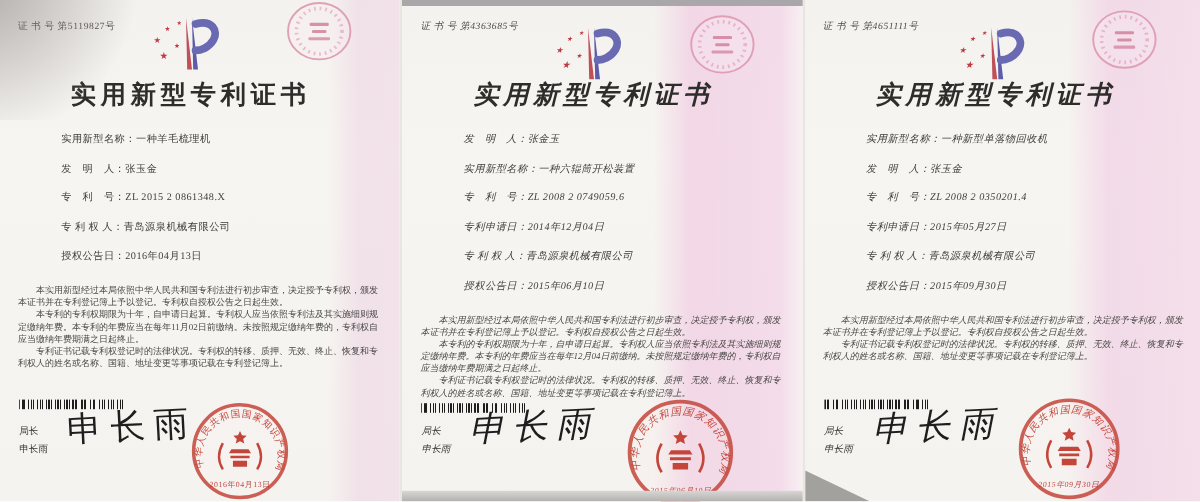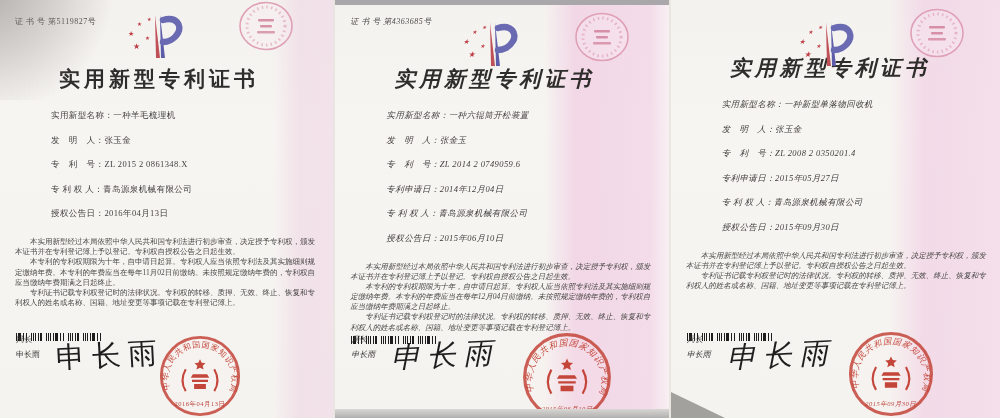--- a/index.html
+++ b/index.html
@@ -46,21 +46,21 @@
 
   .body-text{width:300px;font-size:7.5px;line-height:1.36;color:#4a4846;
              text-align:justify;word-break:break-all;margin-top:17px;}
   .body-text p{margin:0;text-indent:15px;}
 
   .barcode{position:absolute;left:16px;top:333px;width:88px;height:8px;z-index:2;
     background:repeating-linear-gradient(90deg,#1d1d1d 0 1px,transparent 1px 2.2px,
       #1d1d1d 2.2px 3.6px,transparent 3.6px 4.4px,#1d1d1d 4.4px 5px,transparent 5px 7.4px);}
   .c1 .barcode{top:336px;}
 
-  .director{position:absolute;left:16px;top:332px;font-size:8px;line-height:1.9;color:#38薄3634;color:#383634;z-index:2;}
+  .director{position:absolute;left:16px;top:352px;font-size:8px;line-height:1.9;color:#38薄3634;color:#383634;z-index:2;}
   .signature{position:absolute;left:56px;top:336px;font-size:29px;letter-spacing:7px;
              color:#1e1e1e;transform:rotate(-3deg);z-index:2;}
 
   .seal{position:absolute;z-index:3;}
   .s0{left:158px;top:334px;width:84px;height:84px;}
   .s1{left:186px;top:331px;width:92px;height:92px;}
   .s2{left:176px;top:330px;width:88px;height:88px;}
   .seal svg{width:100%;height:100%;display:block;}
   .seal-date{position:absolute;left:0;right:0;bottom:9px;text-align:center;
              font-size:6.5px;color:#b5382e;letter-spacing:.5px;opacity:.9;}
@@ -154,23 +154,23 @@
       <ellipse cx="29" cy="25" rx="26" ry="23.5" fill="rgba(250,236,243,.35)" stroke="#dfa0b6" stroke-width="1.6"></ellipse>
       <circle cx="29" cy="25" r="19" fill="none" stroke="#d98aa4" stroke-width="3" stroke-dasharray="1.5 3.2" opacity=".5"></circle>
       <rect x="21" y="18" width="16" height="2.6" rx="1" fill="#cf7b96" opacity=".8"></rect>
       <rect x="23" y="24" width="12" height="2.6" rx="1" fill="#cf7b96" opacity=".8"></rect>
       <rect x="20" y="30" width="18" height="2.6" rx="1" fill="#cf7b96" opacity=".7"></rect>
     </svg>
 
     <div class="title">实用新型专利证书</div>
 
     <div class="fields">
+      <div class="field"><span class="flabel">发　明　人：</span><span>张金玉</span></div>
       <div class="field"><span class="flabel">实用新型名称：</span><span>一种六辊筒开松装置</span></div>
-      <div class="field"><span class="flabel">发　明　人：</span><span>张金玉</span></div>
-      <div class="field"><span class="flabel">专　利　号：</span><span>ZL 2014 2 0749059.6</span></div>
+      <div class="field"><span class="flabel">专　利　号：</span><span>ZL 2008 2 0749059.6</span></div>
       <div class="field"><span class="flabel">专利申请日：</span><span>2014年12月04日</span></div>
       <div class="field"><span class="flabel">专 利 权 人：</span><span>青岛源泉机械有限公司</span></div>
       <div class="field"><span class="flabel">授权公告日：</span><span>2015年06月10日</span></div>
     </div>
 
     <div class="body-text">
       <p>本实用新型经过本局依照中华人民共和国专利法进行初步审查，决定授予专利权，颁发本证书并在专利登记簿上予以登记。专利权自授权公告之日起生效。</p>
       <p>本专利的专利权期限为十年，自申请日起算。专利权人应当依照专利法及其实施细则规定缴纳年费。本专利的年费应当在每年12月04日前缴纳。未按照规定缴纳年费的，专利权自应当缴纳年费期满之日起终止。</p>
       <p>专利证书记载专利权登记时的法律状况。专利权的转移、质押、无效、终止、恢复和专利权人的姓名或名称、国籍、地址变更等事项记载在专利登记簿上。</p>
     </div>
@@ -197,20 +197,21 @@
         </g>
       </svg>
       <div class="seal-date">2015年06月10日</div>
     </div>
   </div>
 </div>
 
 <div class="cert c2">
   <div class="pink-band pb2"></div>
   <div class="cert-inner">
+    <div class="cert-no">证 书 号 第4651111号</div>
 
     <svg class="logo" width="64" height="50" viewBox="0 0 64 50">
       <text x="8" y="24" font-size="7" fill="#c03a42">★</text>
       <text x="17" y="14" font-size="5.5" fill="#c03a42">★</text>
       <text x="27" y="9" font-size="5" fill="#c03a42">★</text>
       <text x="13" y="37" font-size="8" fill="#c03a42">★</text>
       <text x="25" y="28" font-size="5.5" fill="#c03a42">★</text>
       <polygon points="35,3 40,46 36,46" fill="#c05058"></polygon>
       <polygon points="40,3 45,46 41,46" fill="#5c5ca8"></polygon>
       <path d="M43,8 C57,4 62,14 58,21 C54,28 47,30 43,30" stroke="#6a6ab2" stroke-width="6.5" fill="none" stroke-linecap="round"></path>

